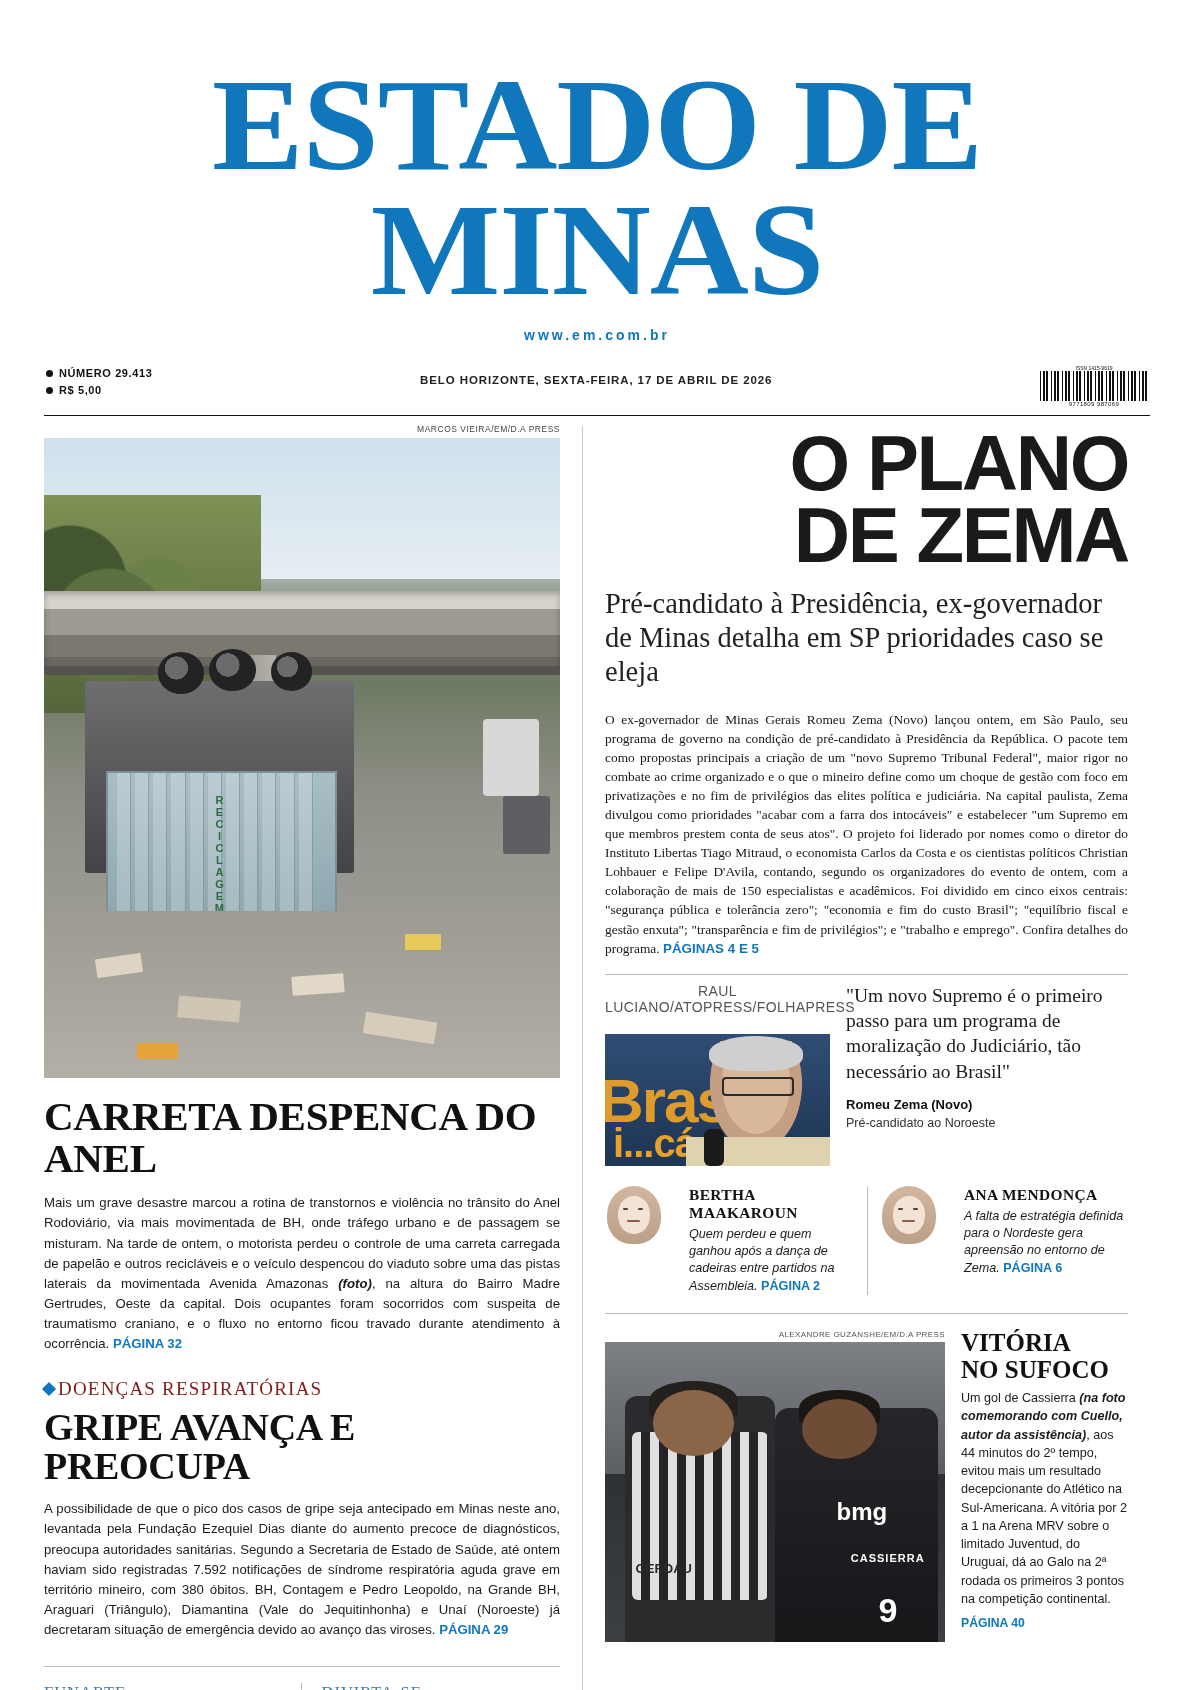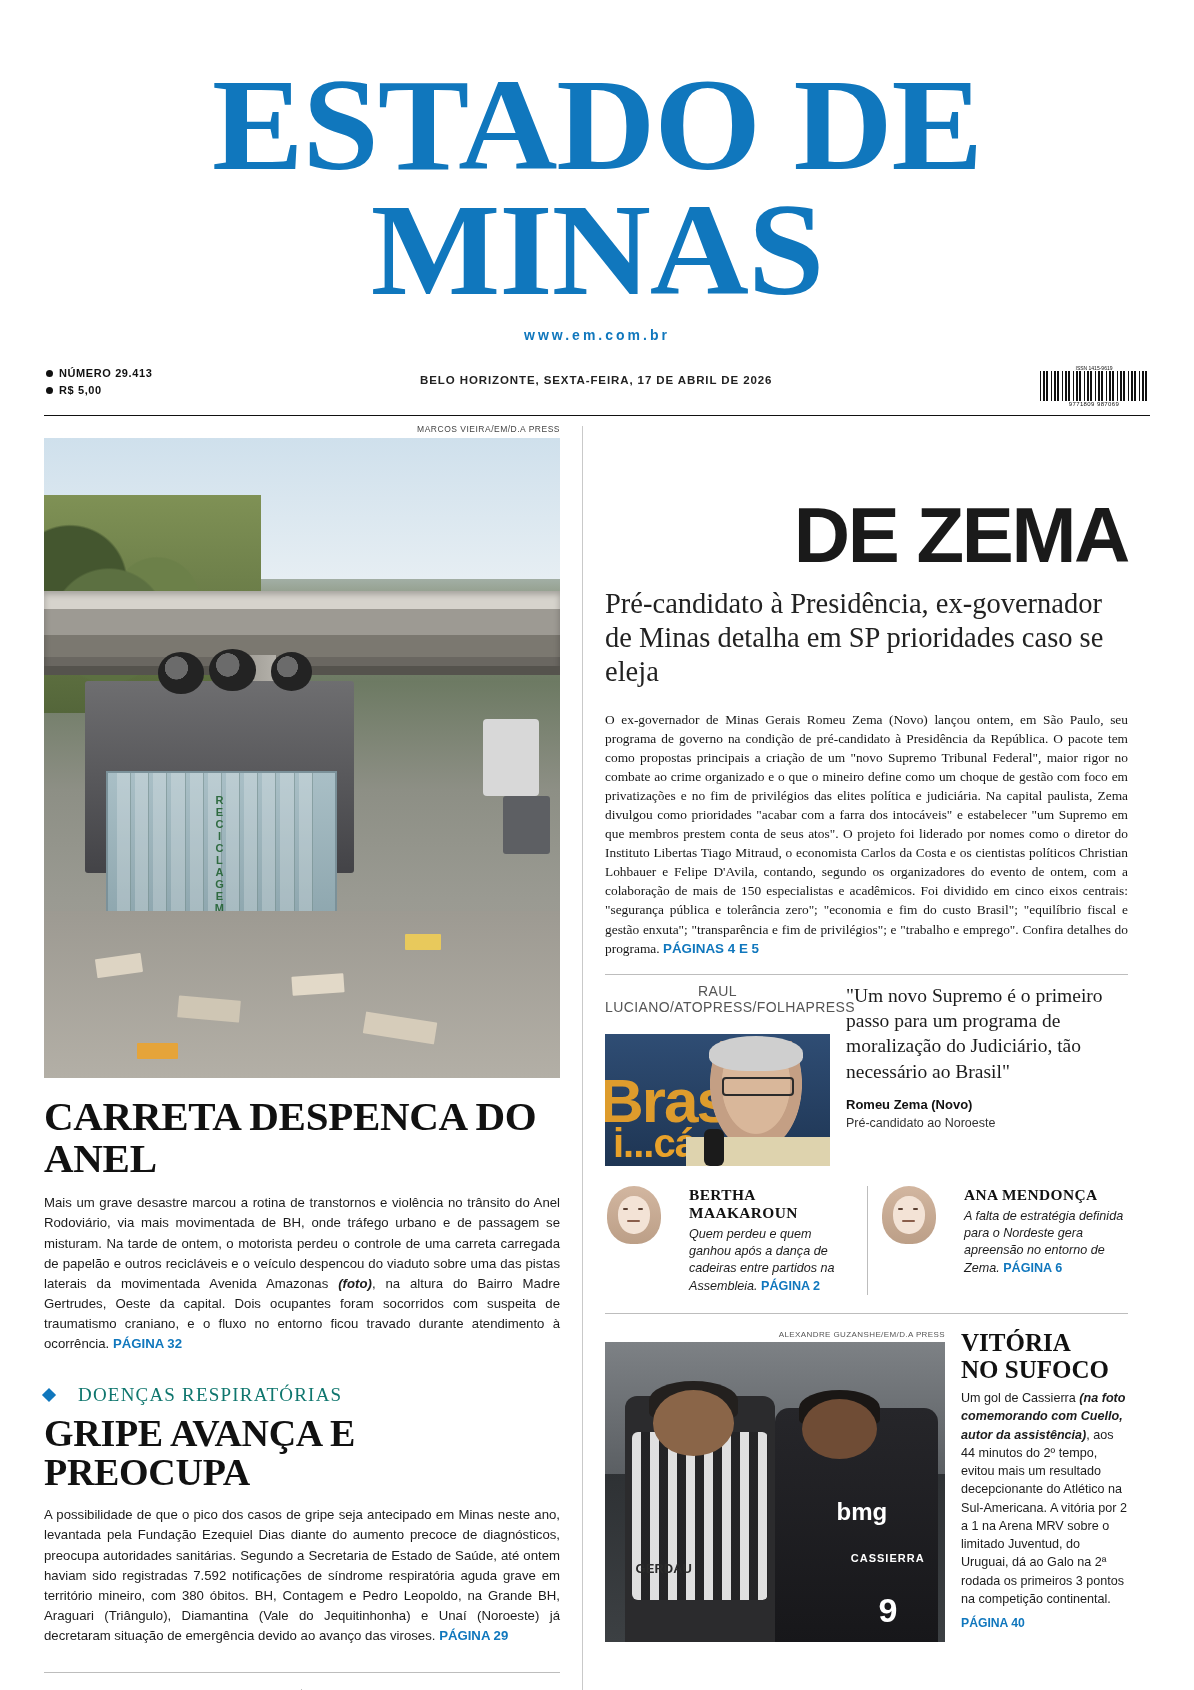--- a/index.html
+++ b/index.html
@@ -111,23 +111,23 @@
     margin:18px 0 0 0;text-transform:uppercase;
   }
   .body-text{
     font-family:"Liberation Sans", sans-serif;font-size:13.2px;line-height:1.52;
     color:#1c1c1c;text-align:justify;margin-top:14px;
   }
   .pagelink{color:#1077bd;font-weight:bold;font-family:"Liberation Sans", sans-serif;white-space:nowrap;}
   .ital{font-style:italic;font-weight:bold;}
 
   .kicker{
-    display:flex;align-items:center;gap:24px;margin-top:30px;
+    display:flex;align-items:center;gap:4px;margin-top:24px;
     font-family:"Liberation Serif", serif;font-size:19px;letter-spacing:1.2px;
-    color:#0f766e;text-transform:uppercase;
+    color:#7f1d1d;text-transform:uppercase;
   }
   .diamond{width:10px;height:10px;background:#1077bd;transform:rotate(45deg);display:inline-block;}
 
   .hr-thin{border:0;border-top:1px solid #bdbdbd;margin:26px 0 0 0;}
 
   .two-boxes{display:flex;margin-top:16px;}
   .box{flex:1;}
   .box.first{padding-right:18px;}
   .box.second{padding-left:20px;border-left:1px solid #bdbdbd;}
   .box-kicker{
@@ -316,21 +316,21 @@
 
         </div>
       </div>
     </div>
 
     <div class="vdiv"></div>
 
     <div class="col-right">
 
       <h1 class="lead-title">
-        <br>
+        <span>O PLANO</span><br>
         <span>DE ZEMA</span>
       </h1>
 
       <div class="lead-sub">Pré-candidato à Presidência, ex-governador de Minas detalha em SP prioridades caso se eleja</div>
 
       <p class="lead-body"><span class="indent" style="display:inline">O ex-governador de Minas Gerais Romeu Zema (Novo) lançou ontem, em São Paulo, seu programa de governo na condição de pré-candidato à Presidência da República. O pacote tem como propostas principais a criação de um "novo Supremo Tribunal Federal", maior rigor no combate ao crime organizado e o que o mineiro define como um choque de gestão com foco em privatizações e no fim de privilégios das elites política e judiciária. Na capital paulista, Zema divulgou como prioridades "acabar com a farra dos intocáveis" e estabelecer "um Supremo em que membros prestem conta de seus atos". O projeto foi liderado por nomes como o diretor do Instituto Libertas Tiago Mitraud, o economista Carlos da Costa e os cientistas políticos Christian Lohbauer e Felipe D'Avila, contando, segundo os organizadores do evento de ontem, com a colaboração de mais de 150 especialistas e acadêmicos. Foi dividido em cinco eixos centrais: "segurança pública e tolerância zero"; "economia e fim do custo Brasil"; "equilíbrio fiscal e gestão enxuta"; "transparência e fim de privilégios"; e "trabalho e emprego". Confira detalhes do programa. </span><span class="pagelink">PÁGINAS 4 E 5</span></p>
 
       <hr class="hr-r">
 
       <div class="quote-row">

